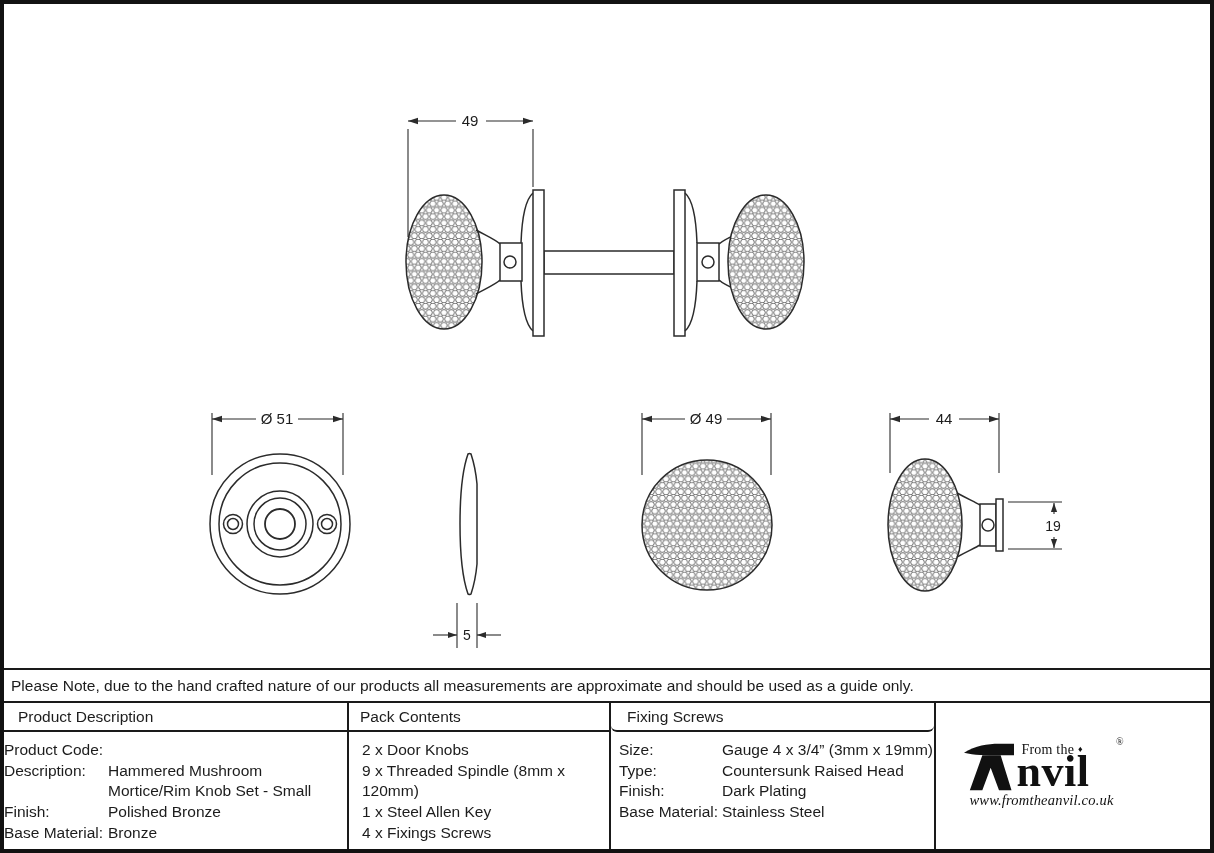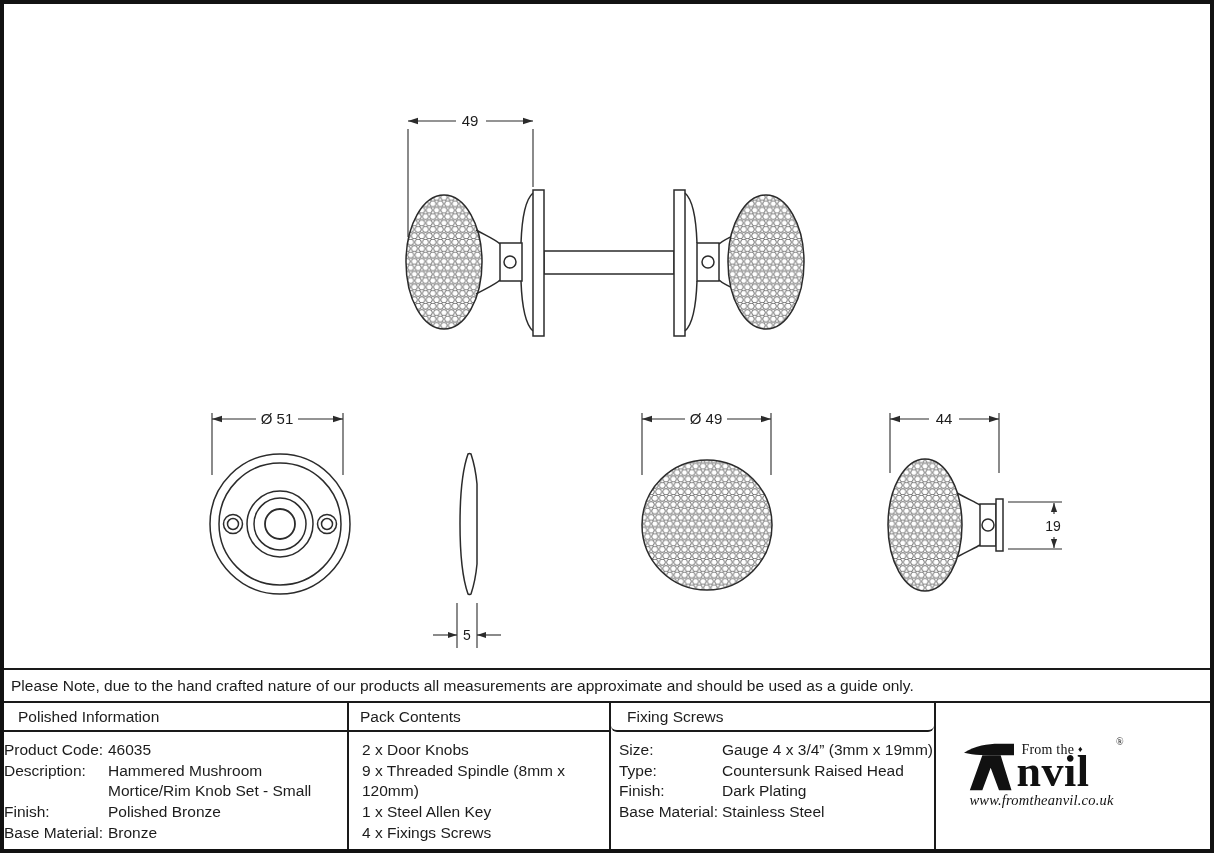--- a/index.html
+++ b/index.html
@@ -203,26 +203,25 @@
     </svg>
   </div>
 
   <div class="note-box">
     <span>Please Note, due to the hand crafted nature of our products all measurements are approximate and should be used as a guide only.</span>
   </div>
 
   <div class="info-table">
 
     <div class="col col-pi">
-      <div class="col-header">Polished Information</div>
+      <div class="col-header">Product Description</div>
       <div class="col-body">
 
           <div class="kv-row">
             <span class="kv-label">Product Code:</span>
-            <span class="kv-value">46035</span>
           </div>
 
           <div class="kv-row">
             <span class="kv-label">Description:</span>
             <span class="kv-value">Hammered Mushroom Mortice/Rim Knob Set - Small</span>
           </div>
 
           <div class="kv-row">
             <span class="kv-label">Finish:</span>
             <span class="kv-value">Polished Bronze</span>

